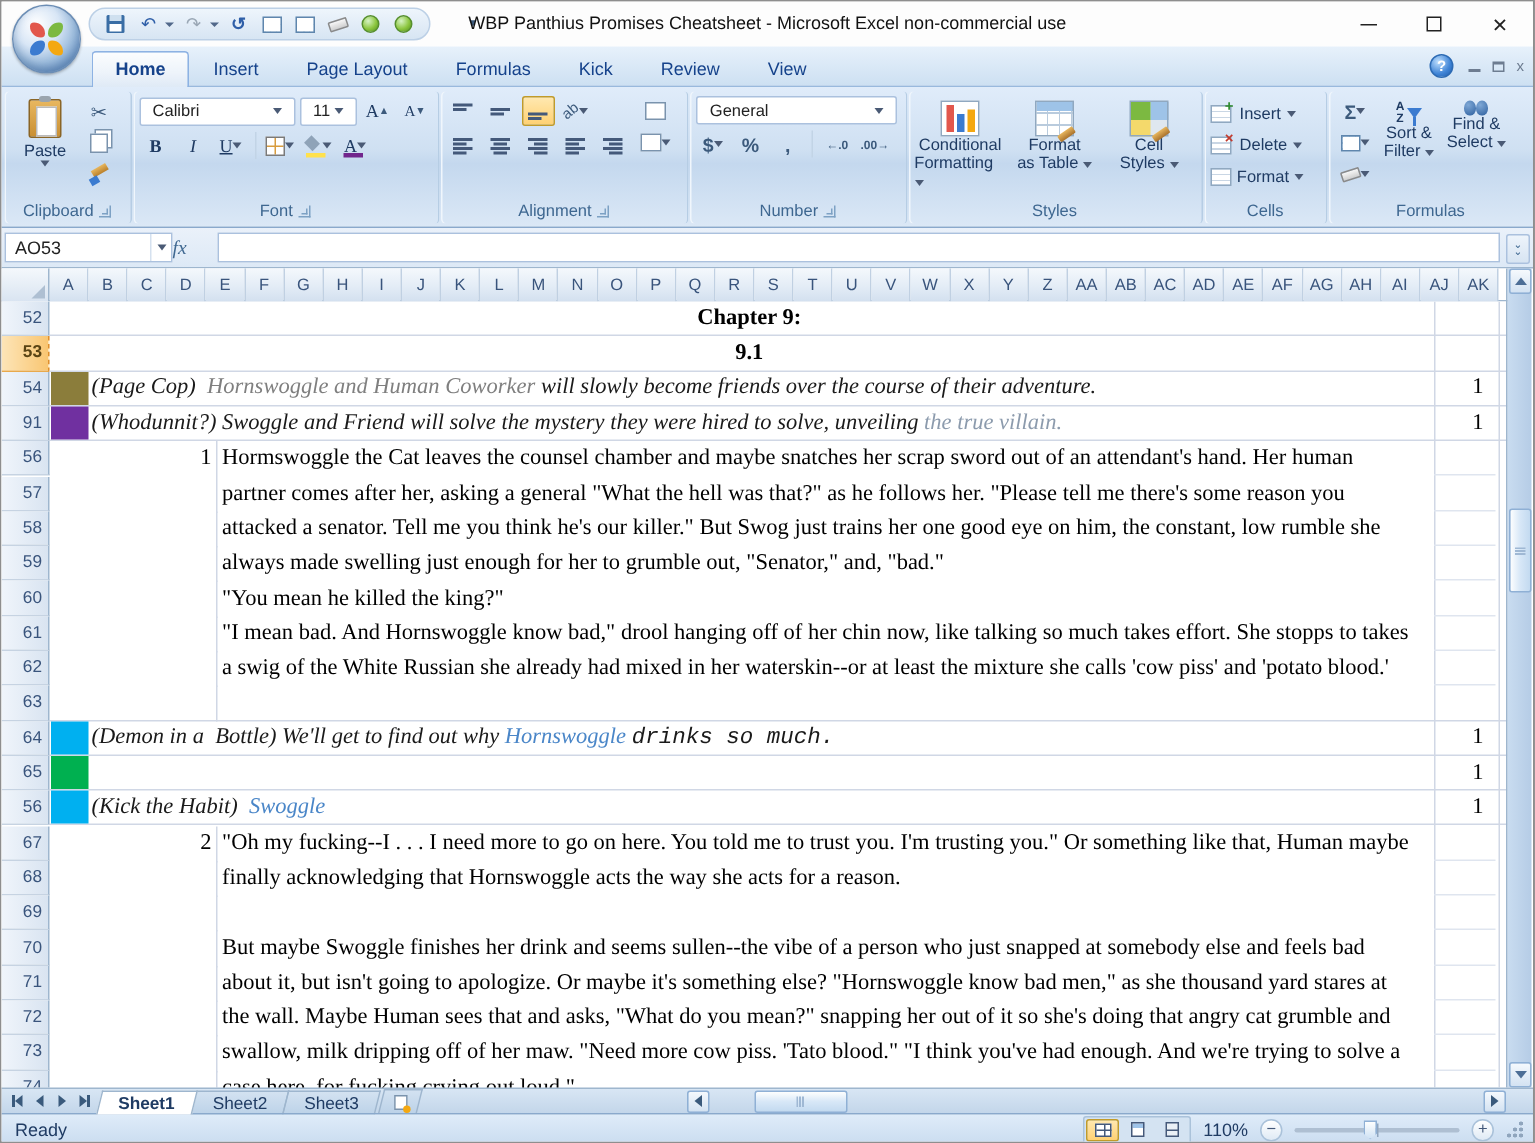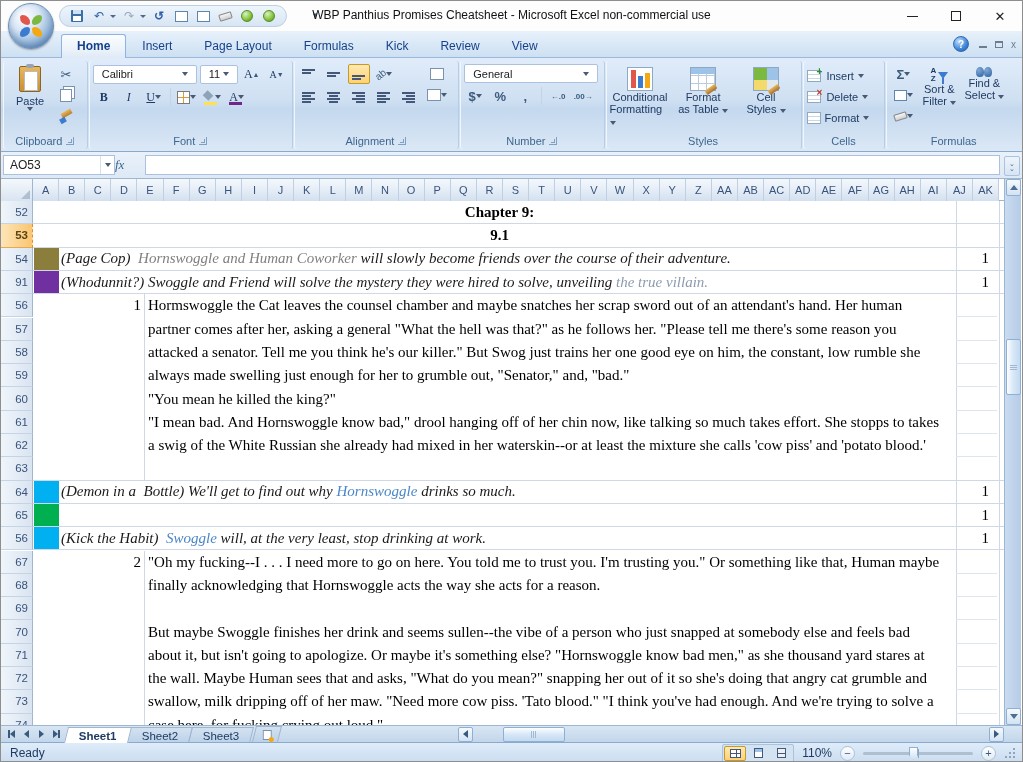--- a/index.html
+++ b/index.html
@@ -679,32 +679,32 @@
         </div>
         <div class="rowhdr" style="top: 233px; height: 23.3px;">62</div>
         <div class="gridrow indent" style="top: 233px; height: 23.3px;">
           <div class="ptext">a swig of the White Russian she already had mixed in her waterskin--or at least the mixture she calls 'cow piss' and 'potato blood.'</div>
         </div>
         <div class="rowhdr" style="top: 256.3px; height: 23.3px;">63</div>
         <div class="gridrow bline indent" style="top: 256.3px; height: 23.3px;"></div>
         <div class="rowhdr" style="top: 279.6px; height: 23.3px;">64</div>
         <div class="gridrow bline" style="top: 279.6px; height: 23.3px;">
           <div class="swatch" style="background: rgb(0, 176, 240);"></div>
-          <div class="promisetext"><span style="color: rgb(26, 26, 26);">(Demon in a  Bottle) We'll get to find out why </span><span style="color: rgb(74, 134, 200);">Hornswoggle </span><span style="color: rgb(26, 26, 26);">drinks so much.</span></div>
+          <div class="promisetext"><span style="color: rgb(26, 26, 26);">(Demon in a  Bottle) We'll get to find out why </span><span style="color: rgb(74, 134, 200);">Hornswoggle </span><span style="color: rgb(26, 26, 26); font-family: Liberation Mono, monospace;">drinks so much.</span></div>
           <div class="rcount">1</div>
         </div>
         <div class="rowhdr" style="top: 302.9px; height: 23.3px;">65</div>
         <div class="gridrow bline" style="top: 302.9px; height: 23.3px;">
           <div class="swatch" style="background: rgb(0, 176, 80);"></div>
           <div class="rcount">1</div>
         </div>
         <div class="rowhdr" style="top: 326.2px; height: 23.3px;">56</div>
         <div class="gridrow bline" style="top: 326.2px; height: 23.3px;">
           <div class="swatch" style="background: rgb(0, 176, 240);"></div>
-          <div class="promisetext"><span style="color: rgb(26, 26, 26);">(Kick the Habit)  </span><span style="color: rgb(74, 134, 200);">Swoggle </span><span style="color: rgb(26, 26, 26);">will, at the very least, stop drinking at work.</span></div>
+          <div class="promisetext"><span style="color: rgb(26, 26, 26);">(Kick the Habit)  </span><span style="color: rgb(74, 134, 200);">Swoggle </span></div>
           <div class="rcount">1</div>
         </div>
         <div class="rowhdr" style="top: 349.5px; height: 23.3px;">67</div>
         <div class="gridrow indent" style="top: 349.5px; height: 23.3px;">
           <div class="pnum">2</div>
           <div class="ptext">"Oh my fucking--I . . . I need more to go on here. You told me to trust you. I'm trusting you." Or something like that, Human maybe</div>
         </div>
         <div class="rowhdr" style="top: 372.8px; height: 23.3px;">68</div>
         <div class="gridrow indent" style="top: 372.8px; height: 23.3px;">
           <div class="ptext">finally acknowledging that Hornswoggle acts the way she acts for a reason.</div>

